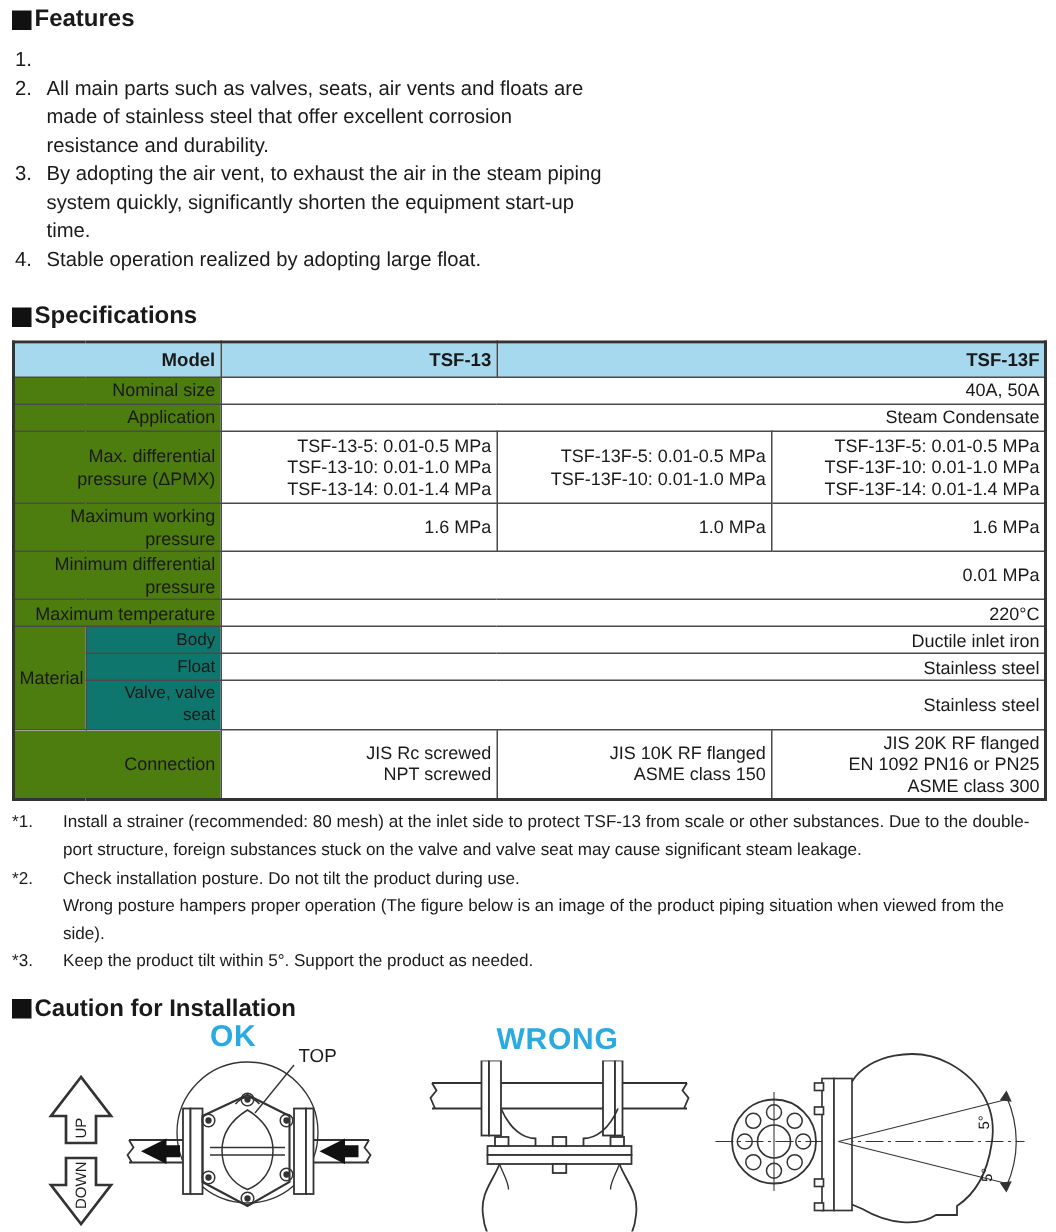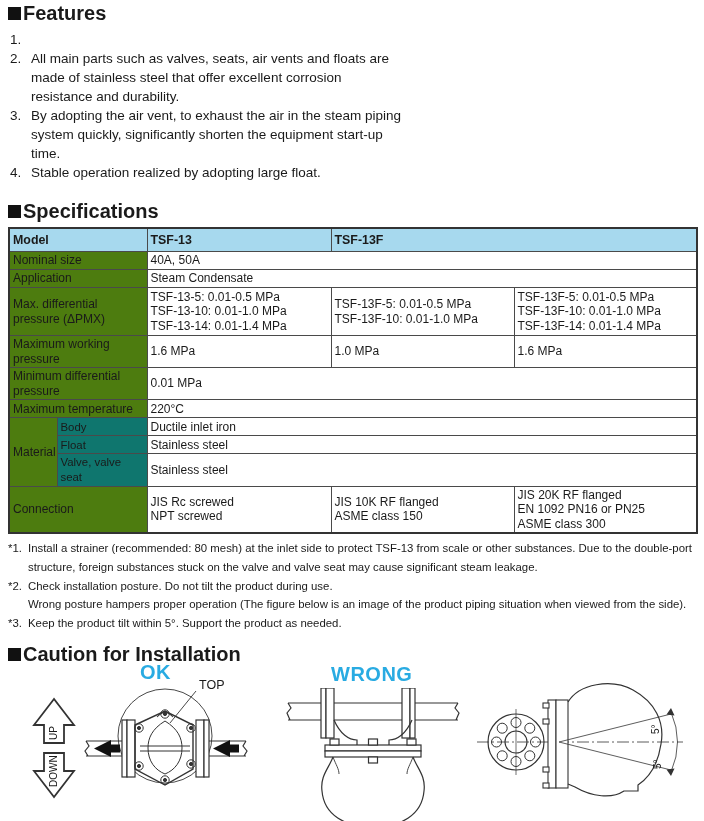--- a/index.html
+++ b/index.html
@@ -1,45 +1,45 @@
 <!DOCTYPE html>
 <html><head>
 <meta charset="utf-8">
 <style>
   html,body{margin:0;padding:0;background:#fff;}
   body{width:704px;height:821px;overflow:hidden;
        font-family:"Liberation Sans","DejaVu Sans",sans-serif;color:#1a1a1a;}
   .page{width:704px;height:821px;box-sizing:border-box;padding:4px 8px 0 8px;}
 
   
-  .heading{display:flex;align-items:center;font-weight:bold;font-size:20px;line-height:18px;}
+  .heading{display:flex;align-items:center;font-weight:bold;font-size:16px;line-height:18px;}
   .sq{width:13px;height:13px;background:#111;display:inline-block;margin-right:2px;flex:none;}
 
   
   .features-list{margin:8px 0 0 2px;}
   .feat{display:flex;font-size:13.5px;line-height:19px;}
   .feat .num{width:21px;flex:none;}
   .feat .txt{width:374px;}
 
   
   .spec-section{margin-top:20px;}
   table.spec{border-collapse:collapse;table-layout:fixed;width:688px;margin-top:7px;
              border:2px solid #333;font-size:12px;}
-  table.spec th,table.spec td{border:1px solid #4a4a4a;text-align:left;vertical-align:middle;
+  table.spec th,table.spec td{border:1px solid #4a4a4a;text-align:right;vertical-align:middle;
              padding:1px 3px;line-height:14.6px;white-space:pre-line;overflow:hidden;}
   table.spec th{background:#a7d9ee;font-weight:bold;font-size:12.4px;height:20px;}
   td.lbl{background:#4d7c0f;}
   td.sub{background:#0f766e;font-size:11.4px;white-space:nowrap;}
   .h18{height:18px}.h26{height:26px}.h28{height:28px}.h48{height:48px}.h46{height:46px}
 
   
   .footnotes{margin-top:5px;}
   .fnote{display:flex;font-size:11.4px;line-height:18.6px;}
   .fnote .mk{width:20px;flex:none;}
-  .fnote .ft{width:668px;white-space:pre-line;}
+  .fnote .ft{width:668px;white-space:pre-line;margin-left:14px;}
 
   
   .caution-section{margin-top:13px;}
   .fig-area{position:relative;height:178px;margin-top:2px;}
   .fig-label{position:absolute;font-weight:bold;font-size:20px;color:#29abe2;letter-spacing:0.5px;}
   .abs{position:absolute;}
   svg{display:block;}
   svg text{font-family:"Liberation Sans","DejaVu Sans",sans-serif;fill:#1a1a1a;}
 </style>
 </head>

